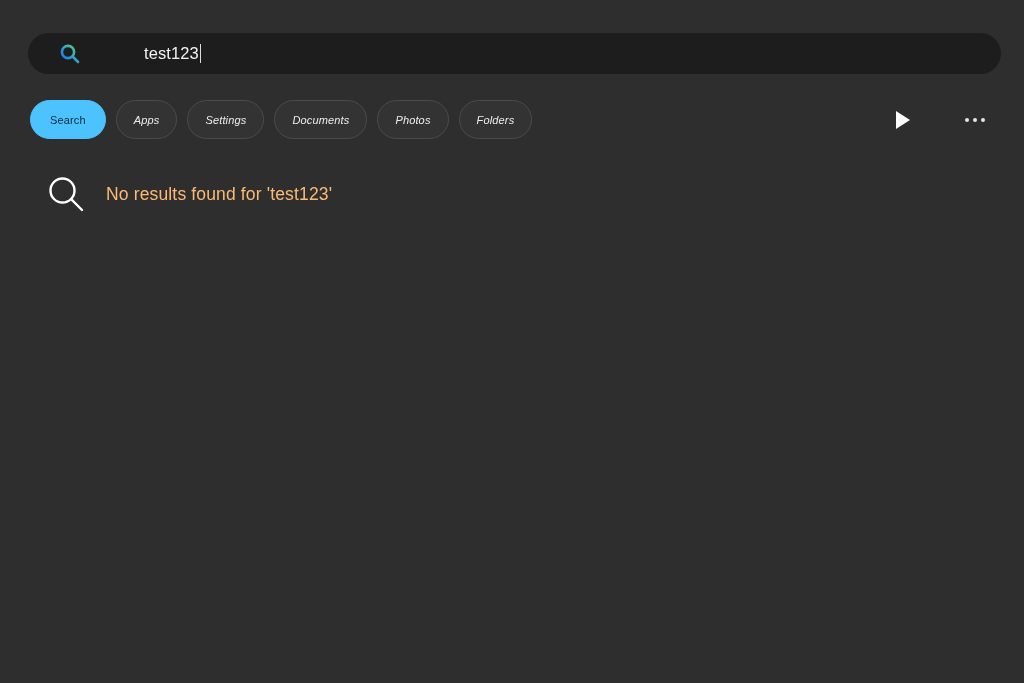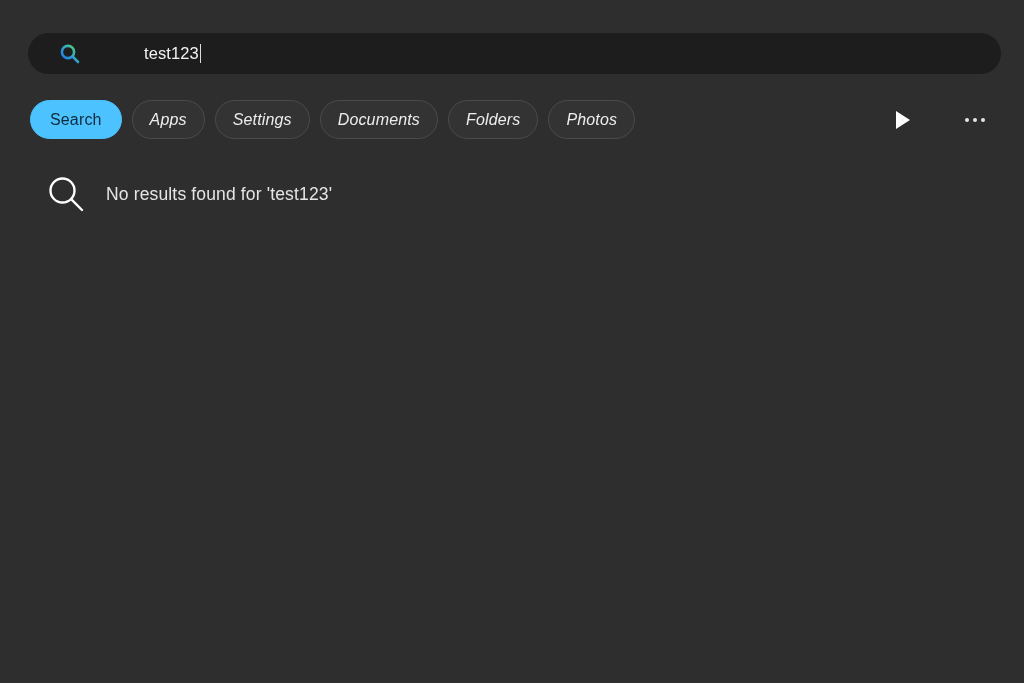--- a/index.html
+++ b/index.html
@@ -71,21 +71,21 @@
   }
   .pill {
     height: 39px;
     border-radius: 20px;
     display: flex;
     align-items: center;
     justify-content: center;
     padding: 0 17px;
     margin-right: 10px;
     box-sizing: border-box;
-    font-size: 16px;
+    font-size: 11px;
     letter-spacing: 0.15px;
     cursor: default;
     white-space: nowrap;
   }
   .pill.inactive {
     background: #333333;
     border: 1px solid #4b4b4b;
     color: #ededed;
     font-style: italic;
   }
@@ -140,21 +140,21 @@
     display: flex;
     align-items: center;
   }
   .no-results-icon {
     width: 44px;
     height: 44px;
     flex: 0 0 44px;
     margin-right: 18px;
   }
   .no-results-text {
-    color: #e5e5e5;
+    color: #fdba74;
     font-size: 17.5px;
     letter-spacing: 0.15px;
     white-space: pre;
   }
 </style>
 </head>
 <body>
 
 <div class="search-bar">
   <span class="search-glyph">
@@ -183,24 +183,24 @@
   <div class="pill inactive">
     <span>Apps</span>
   </div>
   <div class="pill inactive">
     <span>Settings</span>
   </div>
   <div class="pill inactive">
     <span>Documents</span>
   </div>
   <div class="pill inactive">
+    <span>Photos</span>
+  </div>
+  <div class="pill inactive">
     <span>Folders</span>
-  </div>
-  <div class="pill inactive">
-    <span>Photos</span>
   </div>
 
   <div class="right-controls">
     <div class="icon-btn play-btn">
       <span class="tri"></span>
     </div>
     <div class="icon-btn">
       <span class="dots">
         <i></i>
           <i></i>

